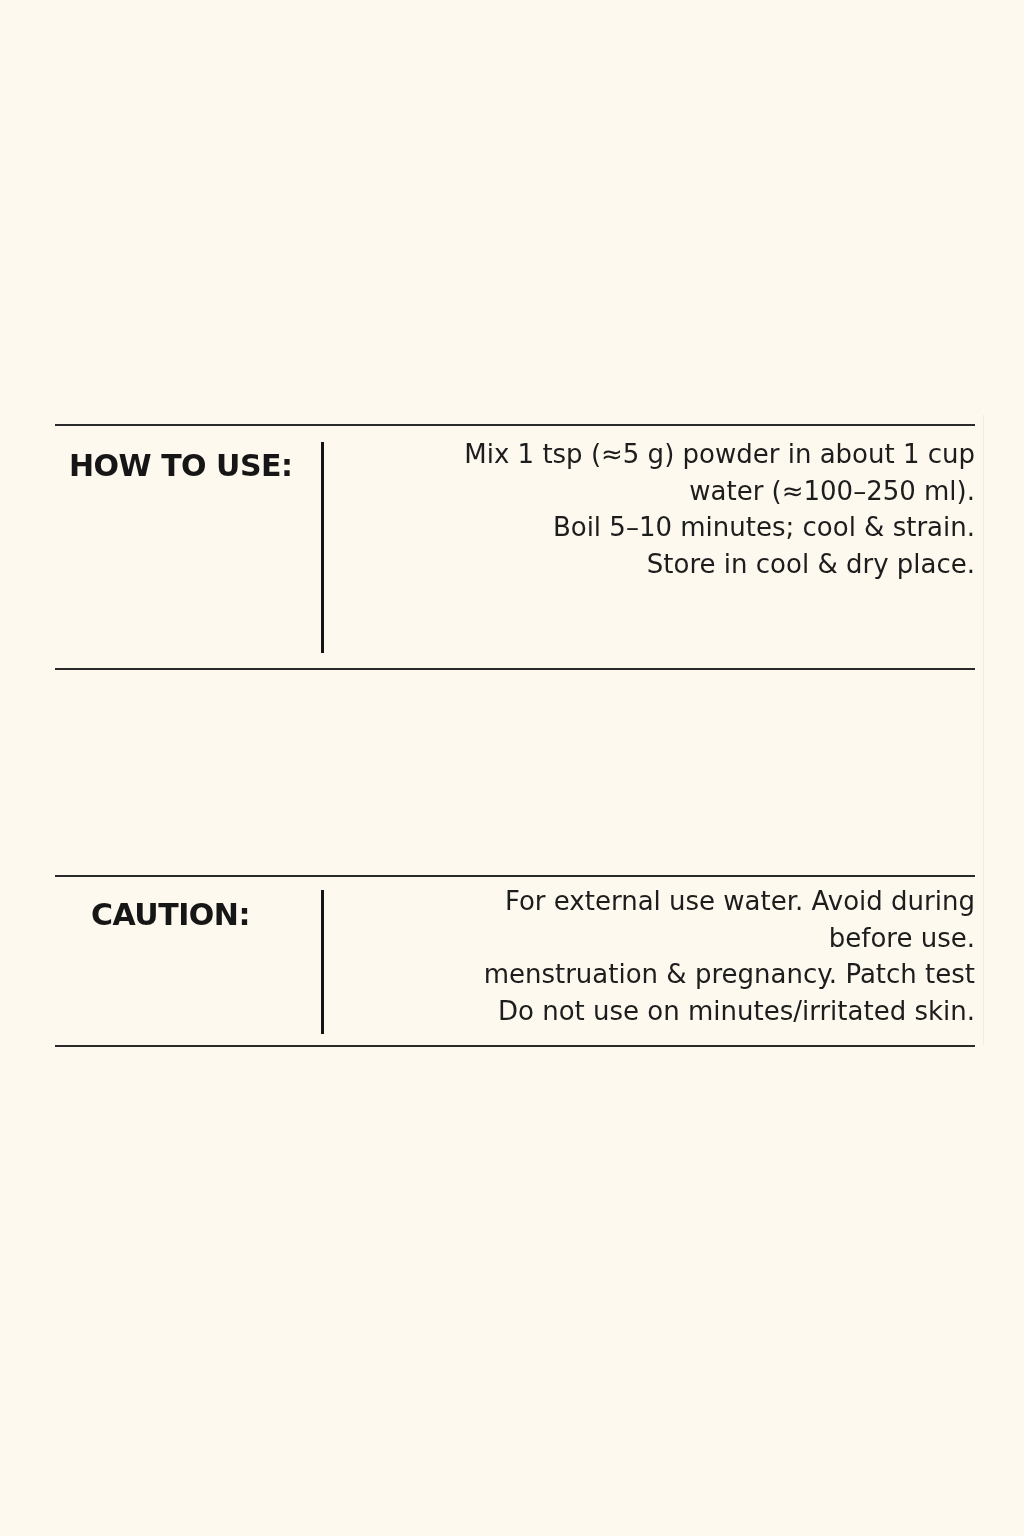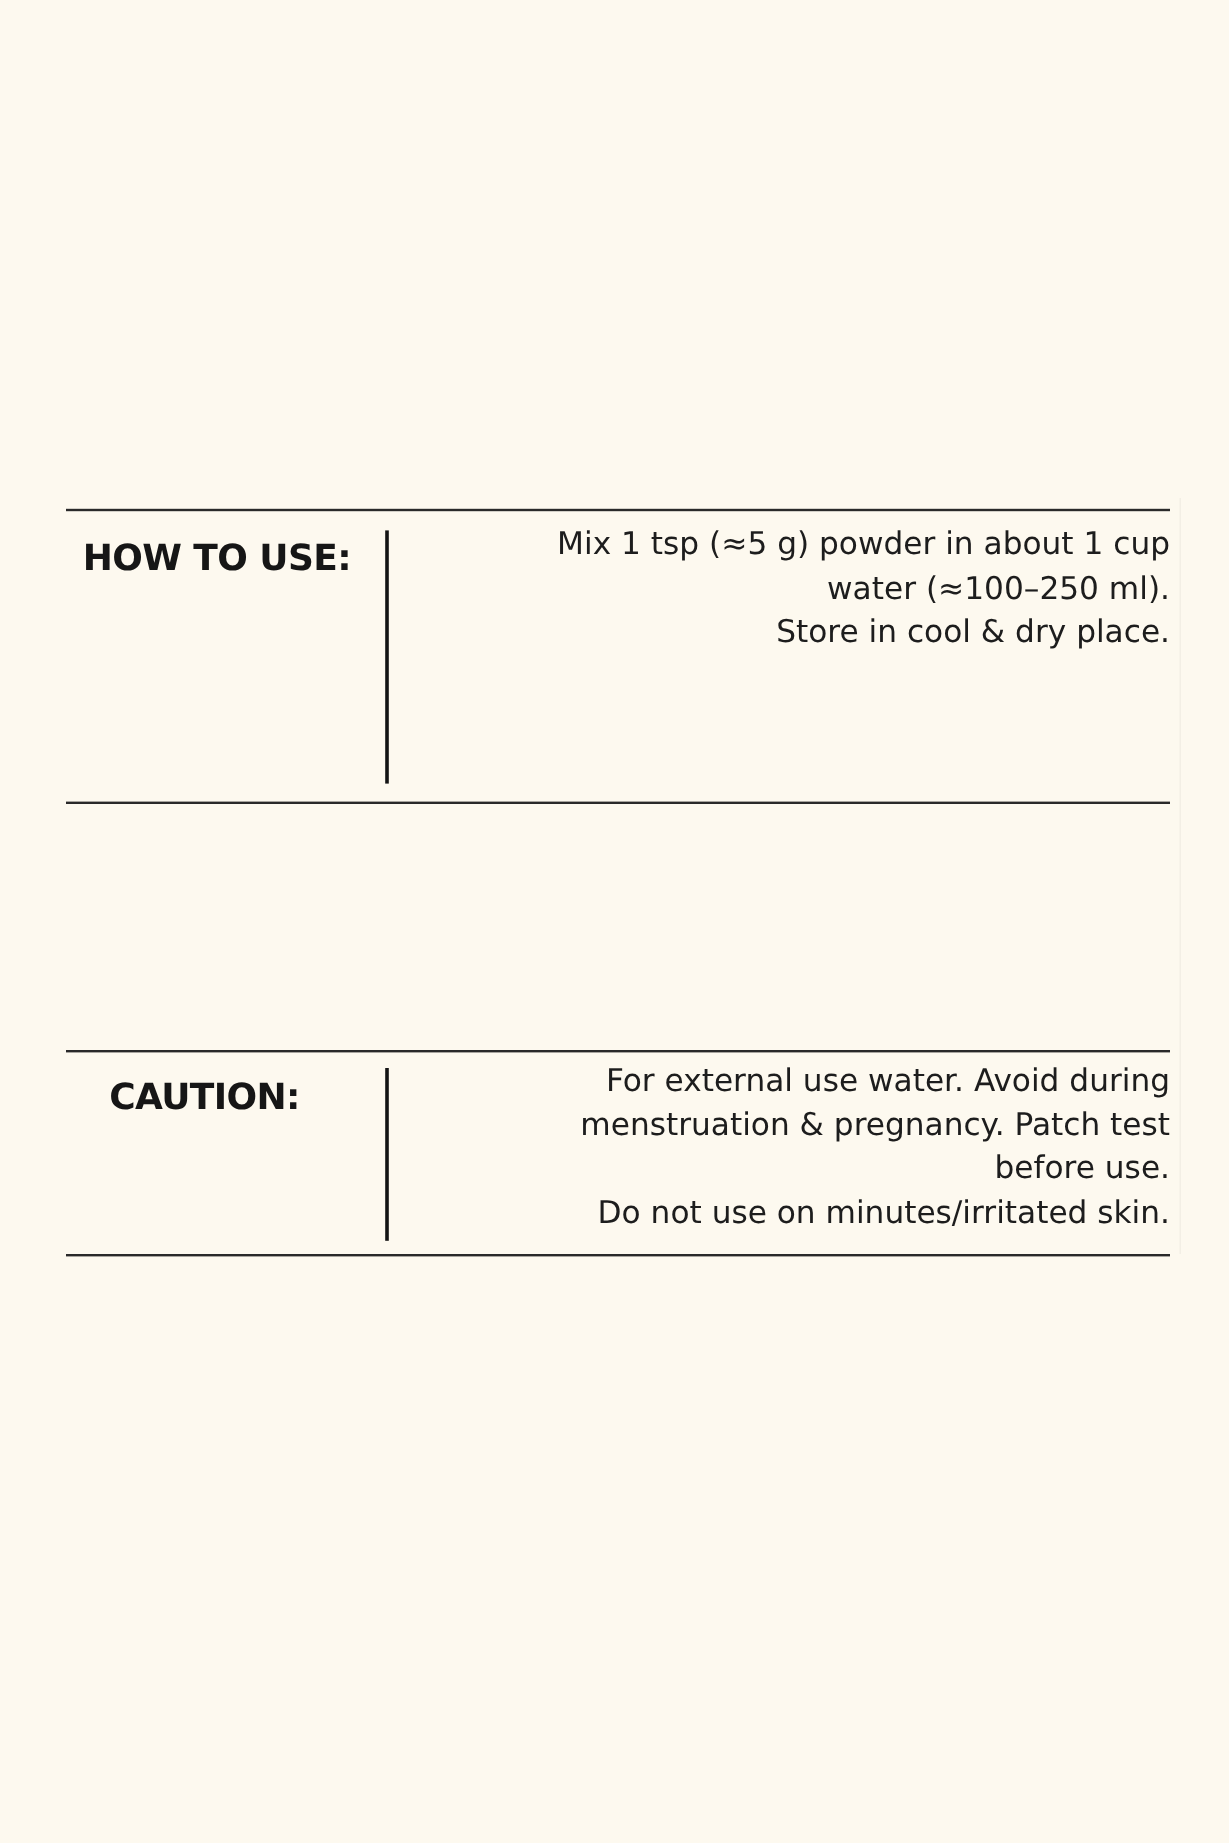--- a/index.html
+++ b/index.html
@@ -93,30 +93,31 @@
 <body>
 
 <div class="label-section" id="how-to-use-section">
   <div class="label-col">
     <div class="section-heading">HOW TO USE:</div>
   </div>
   <div class="v-divider"></div>
   <div class="text-col">
     <div class="body-line">Mix 1 tsp (≈5 g) powder in about 1 cup</div>
     <div class="body-line">water (≈100–250 ml).</div>
+    <div class="body-line">Boil 5–10 minutes; cool &amp; strain.</div>
     <div class="body-line">Store in cool &amp; dry place.</div>
   </div>
 </div>
 
 <div class="label-section" id="caution-section">
   <div class="label-col">
     <div class="section-heading">CAUTION:</div>
   </div>
   <div class="v-divider"></div>
   <div class="text-col">
     <div class="body-line">For external use water. Avoid during</div>
+    <div class="body-line">before use.</div>
     <div class="body-line">menstruation &amp; pregnancy. Patch test</div>
-    <div class="body-line">before use.</div>
     <div class="body-line">Do not use on minutes/irritated skin.</div>
   </div>
 </div>
 
 <div class="right-edge-shadow"></div>
 
 </body></html>

